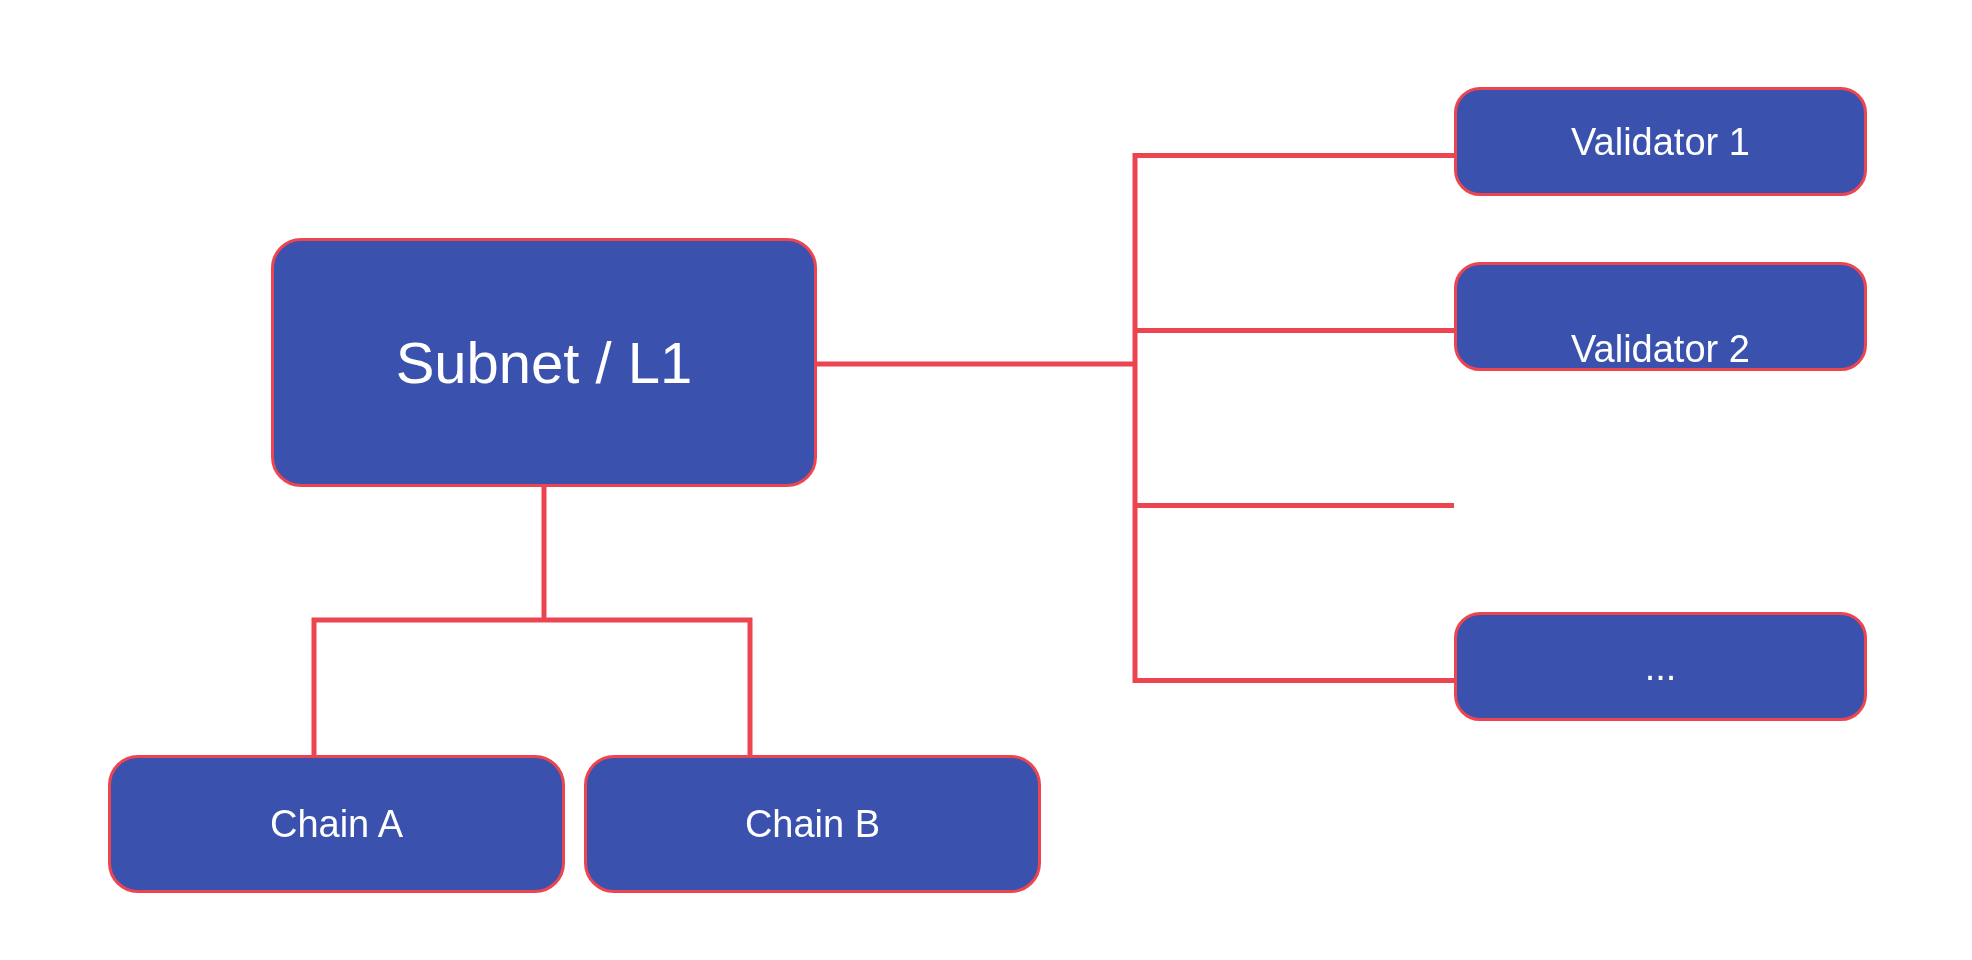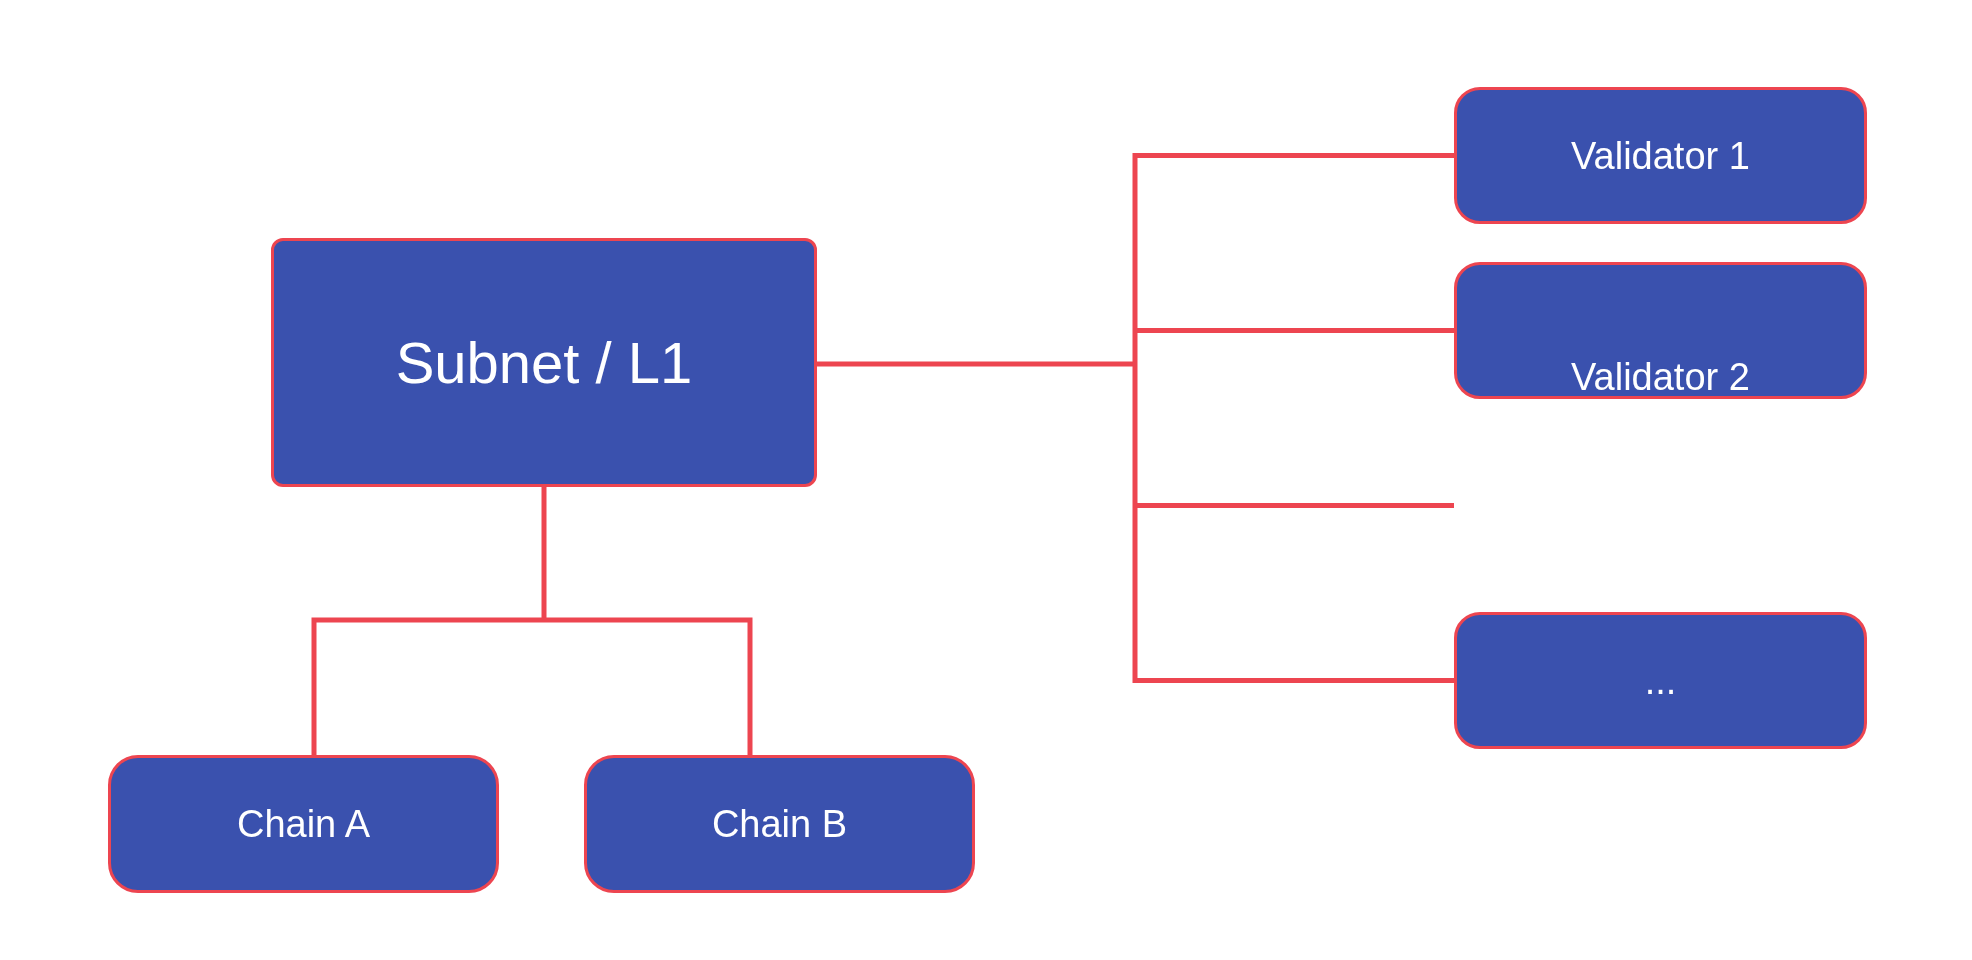--- a/index.html
+++ b/index.html
@@ -37,32 +37,32 @@
     border:3px solid var(--line);
     color:var(--text);
     display:flex;
     align-items:center;
     justify-content:center;
     text-align:center;
     line-height:1;
   }
   .node-subnet{
     left:271px;top:238px;width:546px;height:249px;
-    border-radius:12px;
+    border-radius:30px;
     font-size:58px;
   }
   .node-chain{
-    top:755px;width:391px;height:138px;
+    top:755px;width:457px;height:138px;
     border-radius:30px;
     font-size:38px;
   }
   .node-chain-a{left:108px;}
   .node-chain-b{left:584px;text-align:center;}
   .node-validator{
-    left:1454px;width:413px;height:137px;
+    left:1454px;width:413px;height:109px;
     border-radius:26px;
     font-size:38px;
   }
   .node-validator-1{top:87px;}
   .node-validator-2{top:262px;align-items:flex-end;}
   .node-validator-3{top:437px;}
   .node-validator-more{top:612px;}
 </style>
 </head>
 <body>

